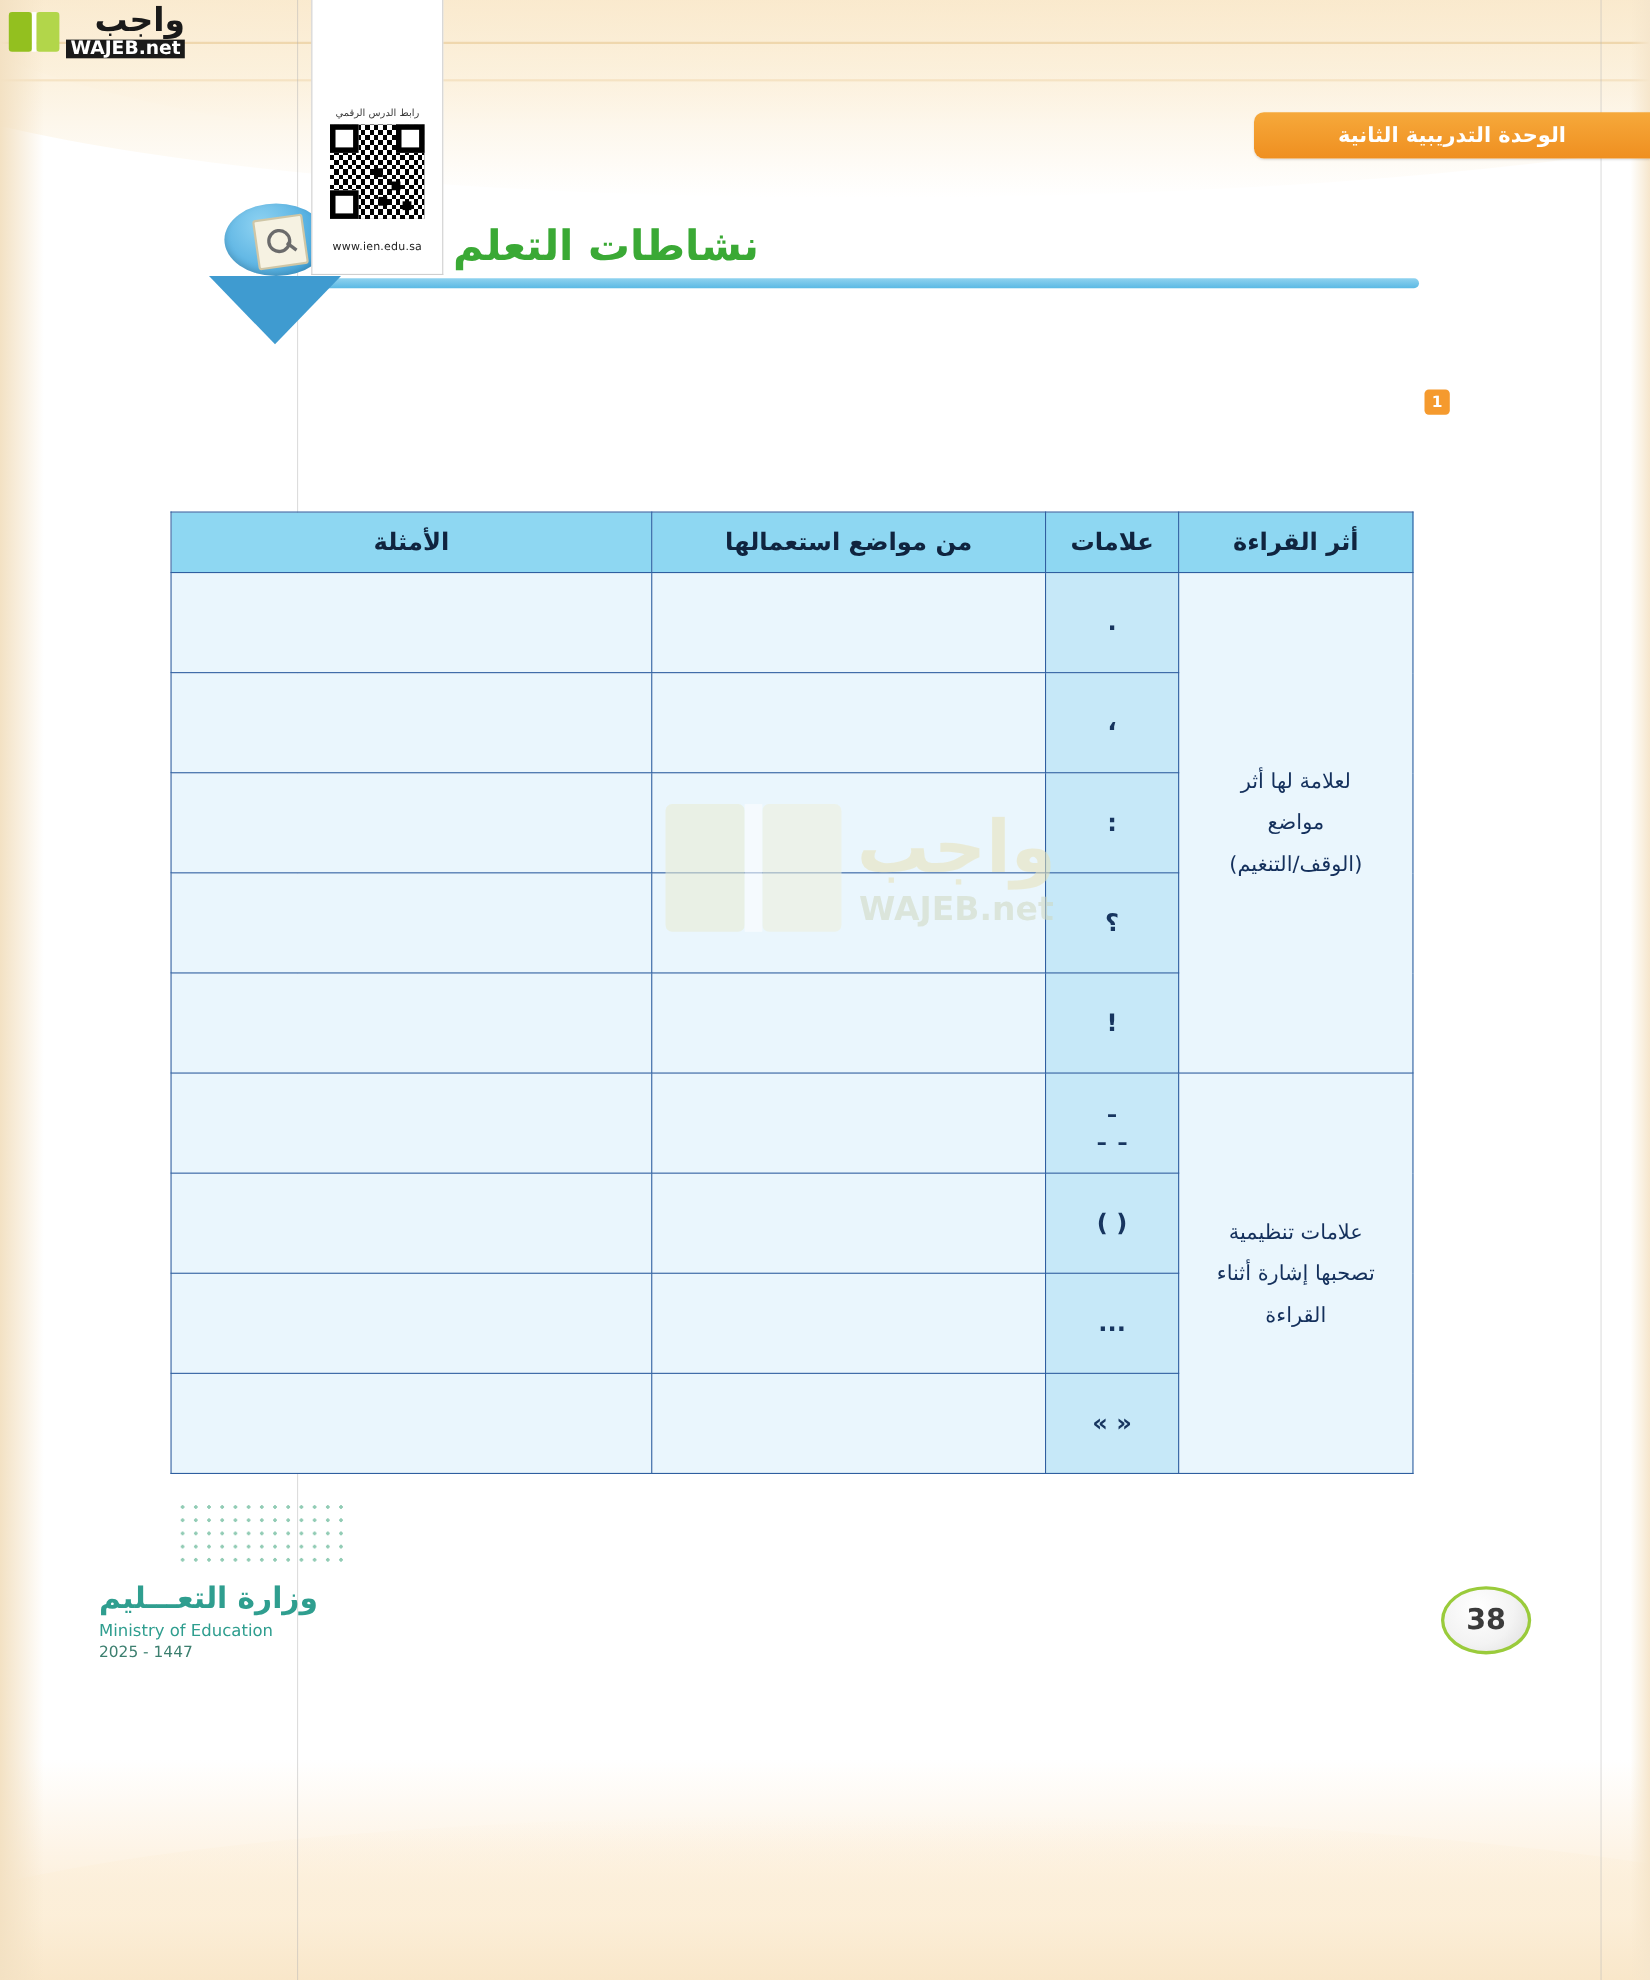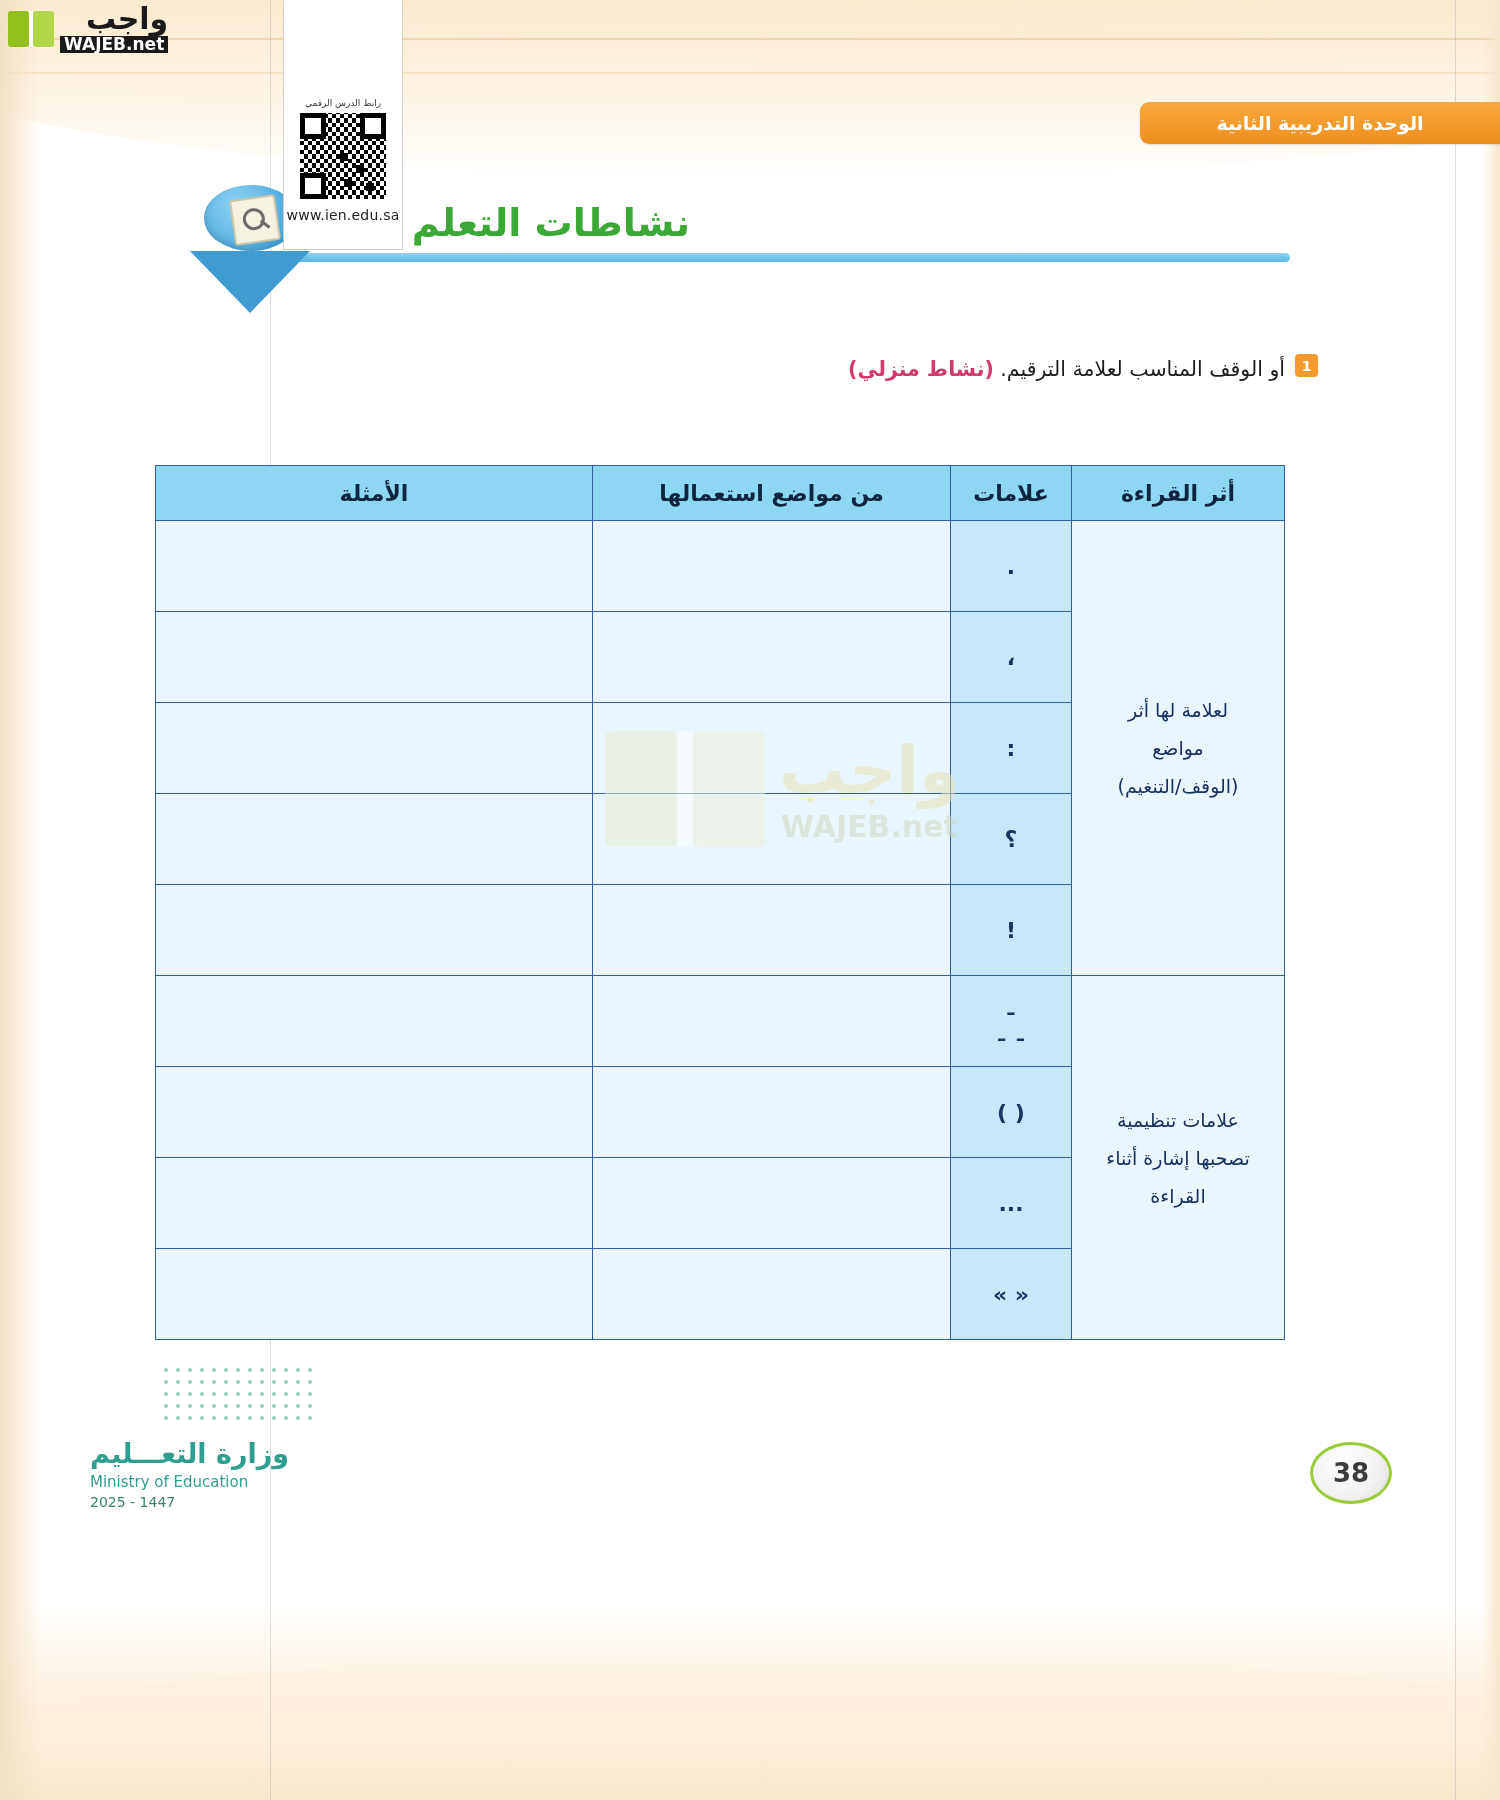--- a/index.html
+++ b/index.html
@@ -197,23 +197,23 @@
   }
   .qr-img::before { top: 0; left: 0; }
   .qr-img::after { top: 0; right: 0; }
   .qr-finder { bottom: 0; left: 0; }
   .qr-img .qdot {
     position: absolute;
     width: 8px; height: 8px;
     background: #000;
   }
   .qr-card .qr-url {
-    font-size: 14px;
+    font-size: 10px;
     color: #222;
-    margin-top: 8px;
+    margin-top: 20px;
     letter-spacing: .2px;
     text-align: center;
   }
 
   
   .unit-badge {
     position: absolute;
     top: 102px;
     left: 0;
     width: 360px;
@@ -571,24 +571,20 @@
     <div class="head-rule"></div>
     <div class="head-arrow"></div>
     <div class="head-badge">
       <div class="circle"></div>
       <div class="icon"></div>
     </div>
   </div>
 
   <div class="activity">
     <div class="act-num">1</div>
-    <div class="act-line second">
-      <span>أو الوقف المناسب لعلامة الترقيم.</span>
-      <span class="act-tag">(نشاط منزلي)</span>
-    </div>
   </div>
 
   <div class="center-watermark">
     <div class="wm-text">
       <span class="wm-ar">واجب</span>
       <span class="wm-en">WAJEB.net</span>
     </div>
     <div class="wm-book">
       <div class="h l"></div>
       <div class="h r"></div>

